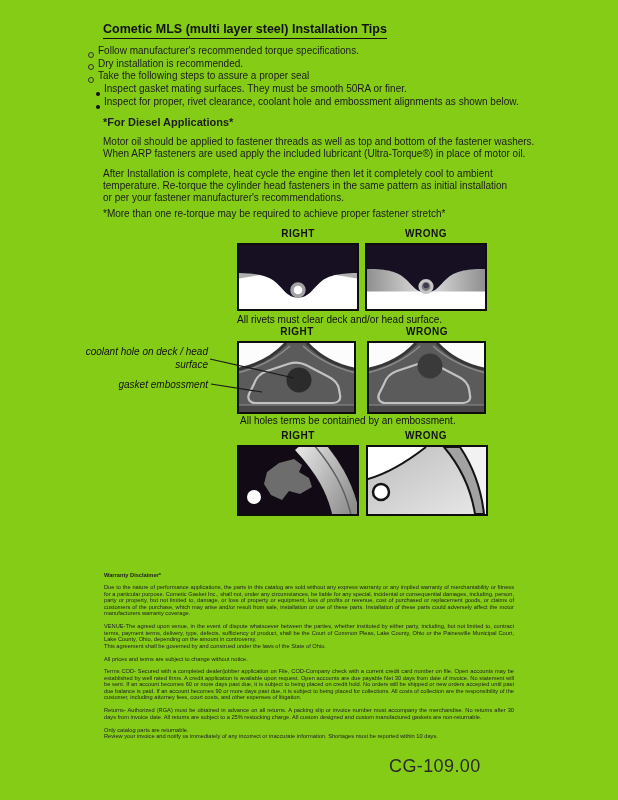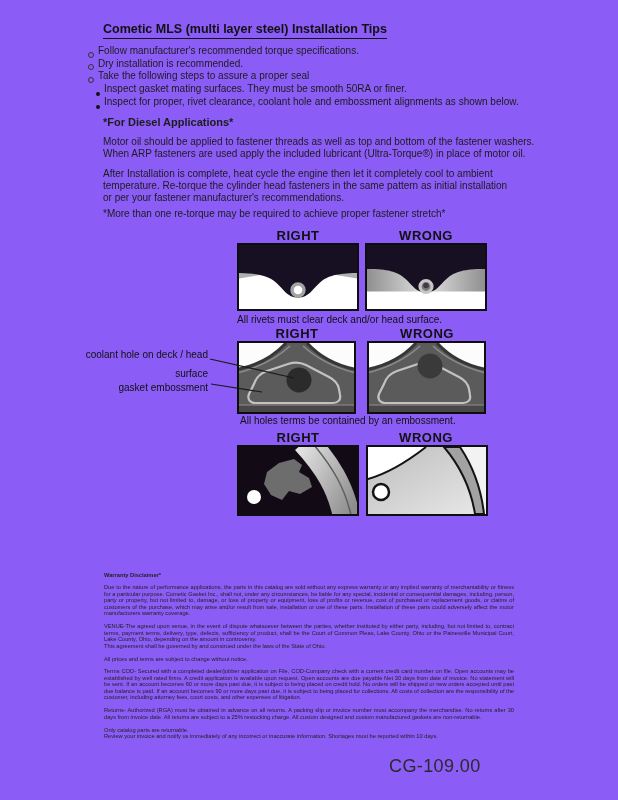--- a/index.html
+++ b/index.html
@@ -1,37 +1,37 @@
 <!DOCTYPE html>
 <html><head>
 <meta charset="utf-8">
 <style>
   html,body{margin:0;padding:0;background:#ffffff;}
-  .page{position:relative;width:618px;height:800px;background:#8b5cf6;overflow:hidden;
+  .page{position:relative;width:618px;height:800px;background:#84cc16;overflow:hidden;
         font-family:"Liberation Sans","DejaVu Sans",sans-serif;color:#1c1c1c;}
   
   .doc-title{position:absolute;left:103px;top:22px;font-size:12.5px;font-weight:bold;
              color:#111;border-bottom:1.6px solid #111;padding-bottom:2px;white-space:nowrap;}
   .tips-list{position:absolute;left:88px;top:45px;width:470px;font-size:10px;line-height:12.7px;}
   .tip-row{display:flex;align-items:flex-end;white-space:nowrap;}
   .open-dot{flex:0 0 auto;width:4px;height:4px;border:1px solid #333;border-radius:50%;
             margin:3.5px 4px 0 0;}
   .sub-row{margin-left:8px;}
   .solid-dot{flex:0 0 auto;width:4px;height:4px;background:#111;border-radius:50%;
              margin:4px 4px 0 0;}
   .diesel{position:absolute;left:103px;top:116px;width:470px;font-size:10px;}
   .diesel-head{font-size:11px;font-weight:bold;margin:0 0 8px 0;}
   .diesel p{margin:0 0 7px 0;line-height:12.3px;white-space:pre;}
   
-  .dg-header{position:absolute;width:122px;text-align:center;font-size:13px;font-weight:bold;
+  .dg-header{position:absolute;width:122px;text-align:center;font-size:10px;font-weight:bold;
              color:#111;letter-spacing:0.5px;}
   .panel{position:absolute;border:2px solid #0e0e0e;background:#fff;line-height:0;}
   .dg-caption{position:absolute;font-size:10px;color:#111;line-height:11.5px;white-space:pre-line;}
   .dg-label{position:absolute;left:58px;width:150px;text-align:right;font-size:10px;
-            line-height:19px;color:#111;}
+            line-height:13px;color:#111;font-style:italic;}
   .leader{position:absolute;left:110px;top:340px;pointer-events:none;}
   
   .disclaimer{position:absolute;left:104px;top:572px;width:410px;font-size:5.7px;
               line-height:6.45px;color:#222;}
   .disclaimer .d-head{font-weight:bold;margin-bottom:6px;}
   .disclaimer .d-par{margin-bottom:6.5px;text-align:justify;white-space:pre-line;}
   .footer-code{position:absolute;left:389px;top:756px;font-size:18px;color:#2a2a2a;
                letter-spacing:0.4px;}
 </style>
 </head>

